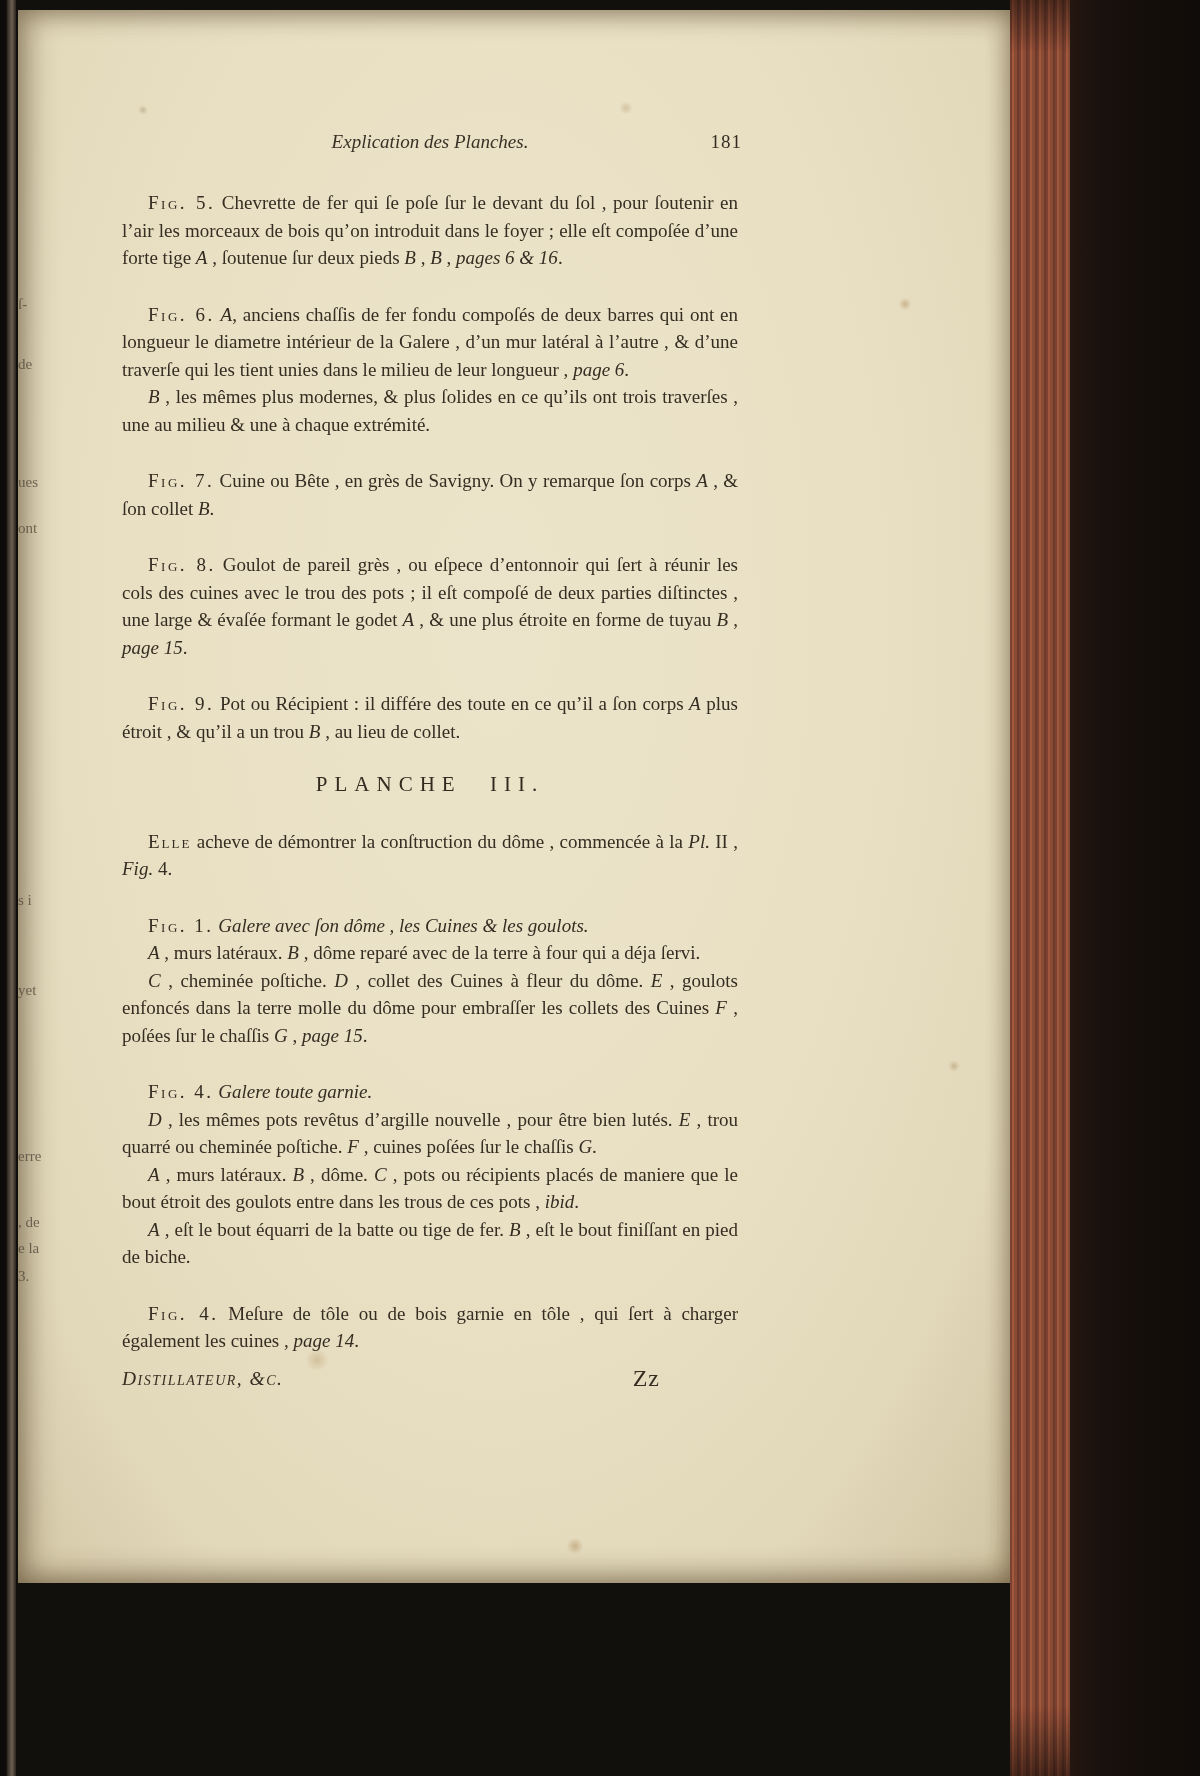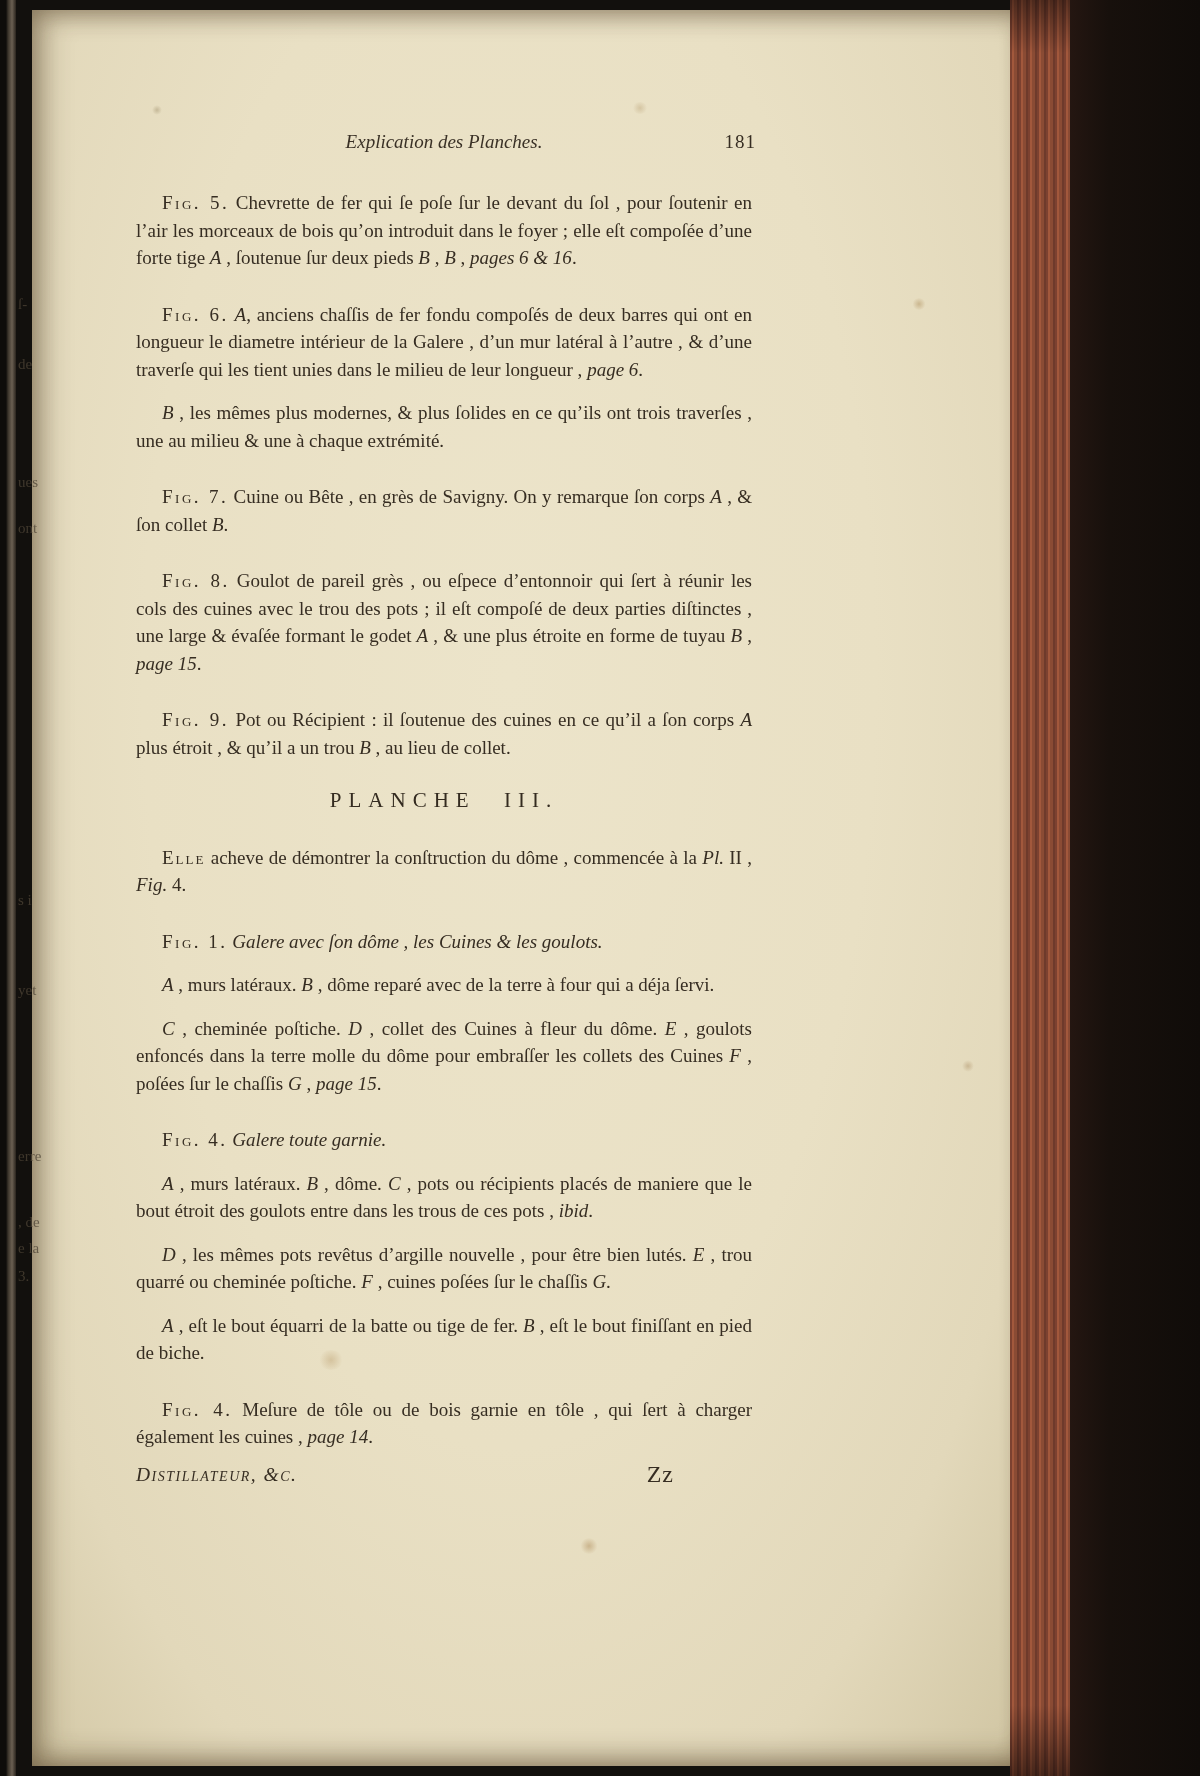--- a/index.html
+++ b/index.html
@@ -8,21 +8,21 @@
     background:#12100d;
     font-family:"Liberation Serif","DejaVu Serif",serif;
   }
   
   .under-page{
     position:absolute;left:0;top:0;width:16px;height:1776px;
     background:linear-gradient(90deg,#0e0c0a 0 6px,#3a332a 8px,#6b6052 12px,#2a241d 16px);
   }
   
   .page-paper{
-    position:absolute;left:32px;top:10px;width:994px;height:1756px;
+    position:absolute;left:18px;top:10px;width:994px;height:1573px;
     background:radial-gradient(ellipse at 48% 38%,#ece4ca 0%,#e9e0c4 50%,#e2d8ba 78%,#d3c8a6 96%,#c6b995 100%);
     box-shadow:
       inset 14px 0 28px rgba(70,50,25,.28),
       inset -8px 0 20px rgba(70,50,25,.20),
       inset 0 10px 22px rgba(70,50,25,.18),
       inset 0 -12px 26px rgba(70,50,25,.24);
   }
   
   .fore-edge{
     position:absolute;left:1010px;top:0;width:60px;height:1776px;
@@ -40,21 +40,21 @@
     color:#362d22;font-size:19px;line-height:27.5px;text-align:justify;
   }
   .header-row{position:relative;height:32px;margin-bottom:14px;}
   .running-title{
     position:absolute;left:0;right:0;text-align:center;
     font-style:italic;font-size:19px;color:#3a3126;
   }
   .page-number{position:absolute;right:-4px;top:0;font-size:19px;letter-spacing:1px;}
   .block{margin:0;text-indent:26px;}
   .block.para{margin-top:29px;}
-  .block.cont{margin-top:16px;}
+  .block.cont{margin-top:0;}
   .block.heading{
     margin:26px 0 22px 0;text-align:center;text-indent:0;
     font-size:21px;letter-spacing:7px;word-spacing:16px;color:#342b20;
   }
   .run-i{font-style:italic;}
   .run-fig{font-variant:small-caps;letter-spacing:2.5px;}
   .run-sc{font-variant:small-caps;letter-spacing:2px;}
   .footer-row{display:flex;margin-top:10px;text-indent:0;}
   .catchword{font-style:italic;font-variant:small-caps;letter-spacing:1.5px;font-size:19.5px;}
   .signature{margin-left:auto;margin-right:78px;font-size:24px;letter-spacing:1px;}
@@ -90,29 +90,29 @@
       <span class="running-title">Explication des Planches.</span>
       <span class="page-number">181</span>
     </div>
 
     <div>
         <p class="block para"><span class="run-fig">Fig. 5.</span><span class="run"> Chevrette de fer qui ſe poſe ſur le devant du ſol , pour ſoutenir en l’air les morceaux de bois qu’on introduit dans le foyer ; elle eſt compoſée d’une forte tige </span><span class="run-i">A</span><span class="run"> , ſoutenue ſur deux pieds </span><span class="run-i">B</span><span class="run"> , </span><span class="run-i">B</span><span class="run"> , </span><span class="run-i">pages 6 &amp; 16</span><span class="run">.</span></p>
         <p class="block para"><span class="run-fig">Fig. 6.</span><span class="run"> </span><span class="run-i">A</span><span class="run">,  anciens chaſſis de fer fondu compoſés de deux barres qui ont en longueur le diametre intérieur de la Galere , d’un mur latéral à l’autre , &amp; d’une traverſe qui les tient unies dans le milieu de leur longueur , </span><span class="run-i">page 6</span><span class="run">.</span></p>
         <p class="block cont"><span class="run-i">B</span><span class="run"> , les mêmes plus modernes,  &amp; plus ſolides en ce qu’ils ont trois traverſes , une au milieu &amp; une à chaque extrémité.</span></p>
         <p class="block para"><span class="run-fig">Fig. 7.</span><span class="run"> Cuine ou Bête , en grès de Savigny. On y remarque ſon corps </span><span class="run-i">A</span><span class="run"> , &amp; ſon collet </span><span class="run-i">B</span><span class="run">.</span></p>
         <p class="block para"><span class="run-fig">Fig. 8.</span><span class="run"> Goulot de pareil grès , ou eſpece d’entonnoir qui ſert à réunir les cols des cuines avec le trou des pots ; il eſt compoſé de deux parties diſtinctes , une large &amp; évaſée formant le godet </span><span class="run-i">A</span><span class="run"> , &amp; une plus étroite en forme de tuyau </span><span class="run-i">B</span><span class="run"> , </span><span class="run-i">page 15</span><span class="run">.</span></p>
-        <p class="block para"><span class="run-fig">Fig. 9.</span><span class="run"> Pot ou Récipient : il ſoutenue des cuines en ce qu’il a ſon corps </span><span class="run-i">A</span><span class="run"> plus étroit , &amp; qu’il a un trou </span><span class="run-i">B</span><span class="run"> , au lieu de collet.</span></p>
+        <p class="block para"><span class="run-fig">Fig. 9.</span><span class="run"> Pot ou Récipient : il différe des toute en ce qu’il a ſon corps </span><span class="run-i">A</span><span class="run"> plus étroit , &amp; qu’il a un trou </span><span class="run-i">B</span><span class="run"> , au lieu de collet.</span></p>
         <p class="block heading"><span class="run">PLANCHE III.</span></p>
         <p class="block para"><span class="run-sc">Elle</span><span class="run"> acheve de démontrer la conſtruction du dôme , commencée à la </span><span class="run-i">Pl.</span><span class="run"> II , </span><span class="run-i">Fig.</span><span class="run"> 4.</span></p>
         <p class="block para"><span class="run-fig">Fig. 1.</span><span class="run"> </span><span class="run-i">Galere avec ſon dôme , les Cuines &amp; les goulots.</span></p>
         <p class="block cont"><span class="run-i">A</span><span class="run"> , murs latéraux. </span><span class="run-i">B</span><span class="run"> , dôme reparé avec de la terre à four qui a déja ſervi.</span></p>
         <p class="block cont"><span class="run-i">C</span><span class="run"> , cheminée poſtiche. </span><span class="run-i">D</span><span class="run"> , collet des Cuines à fleur du dôme. </span><span class="run-i">E</span><span class="run"> , goulots enfoncés dans la terre molle du dôme pour embraſſer les collets des Cuines </span><span class="run-i">F</span><span class="run"> , poſées ſur le chaſſis </span><span class="run-i">G</span><span class="run"> , </span><span class="run-i">page 15</span><span class="run">.</span></p>
         <p class="block para"><span class="run-fig">Fig. 4.</span><span class="run"> </span><span class="run-i">Galere toute garnie.</span></p>
+        <p class="block cont"><span class="run-i">D</span><span class="run"> , les mêmes pots revêtus d’argille nouvelle , pour être bien lutés. </span><span class="run-i">E</span><span class="run"> , trou quarré ou cheminée poſtiche. </span><span class="run-i">F</span><span class="run"> , cuines poſées ſur le chaſſis </span><span class="run-i">G</span><span class="run">.</span></p>
         <p class="block cont"><span class="run-i">A</span><span class="run"> , murs latéraux. </span><span class="run-i">B</span><span class="run"> , dôme. </span><span class="run-i">C</span><span class="run"> , pots ou récipients placés de maniere que le bout étroit des goulots entre dans les trous de ces pots , </span><span class="run-i">ibid</span><span class="run">.</span></p>
-        <p class="block cont"><span class="run-i">D</span><span class="run"> , les mêmes pots revêtus d’argille nouvelle , pour être bien lutés. </span><span class="run-i">E</span><span class="run"> , trou quarré ou cheminée poſtiche. </span><span class="run-i">F</span><span class="run"> , cuines poſées ſur le chaſſis </span><span class="run-i">G</span><span class="run">.</span></p>
         <p class="block cont"><span class="run-i">A</span><span class="run"> , eſt le bout équarri de la batte ou tige de fer. </span><span class="run-i">B</span><span class="run"> , eſt le bout finiſſant en pied de biche.</span></p>
         <p class="block para"><span class="run-fig">Fig. 4.</span><span class="run"> Meſure de tôle ou de bois garnie en tôle , qui ſert à charger également les cuines , </span><span class="run-i">page 14</span><span class="run">.</span></p>
       </div>
 
     <div class="footer-row">
       <span class="catchword">Distillateur, &amp;c.</span>
       <span class="signature">Zz</span>
     </div>
   </div>
 </div>

